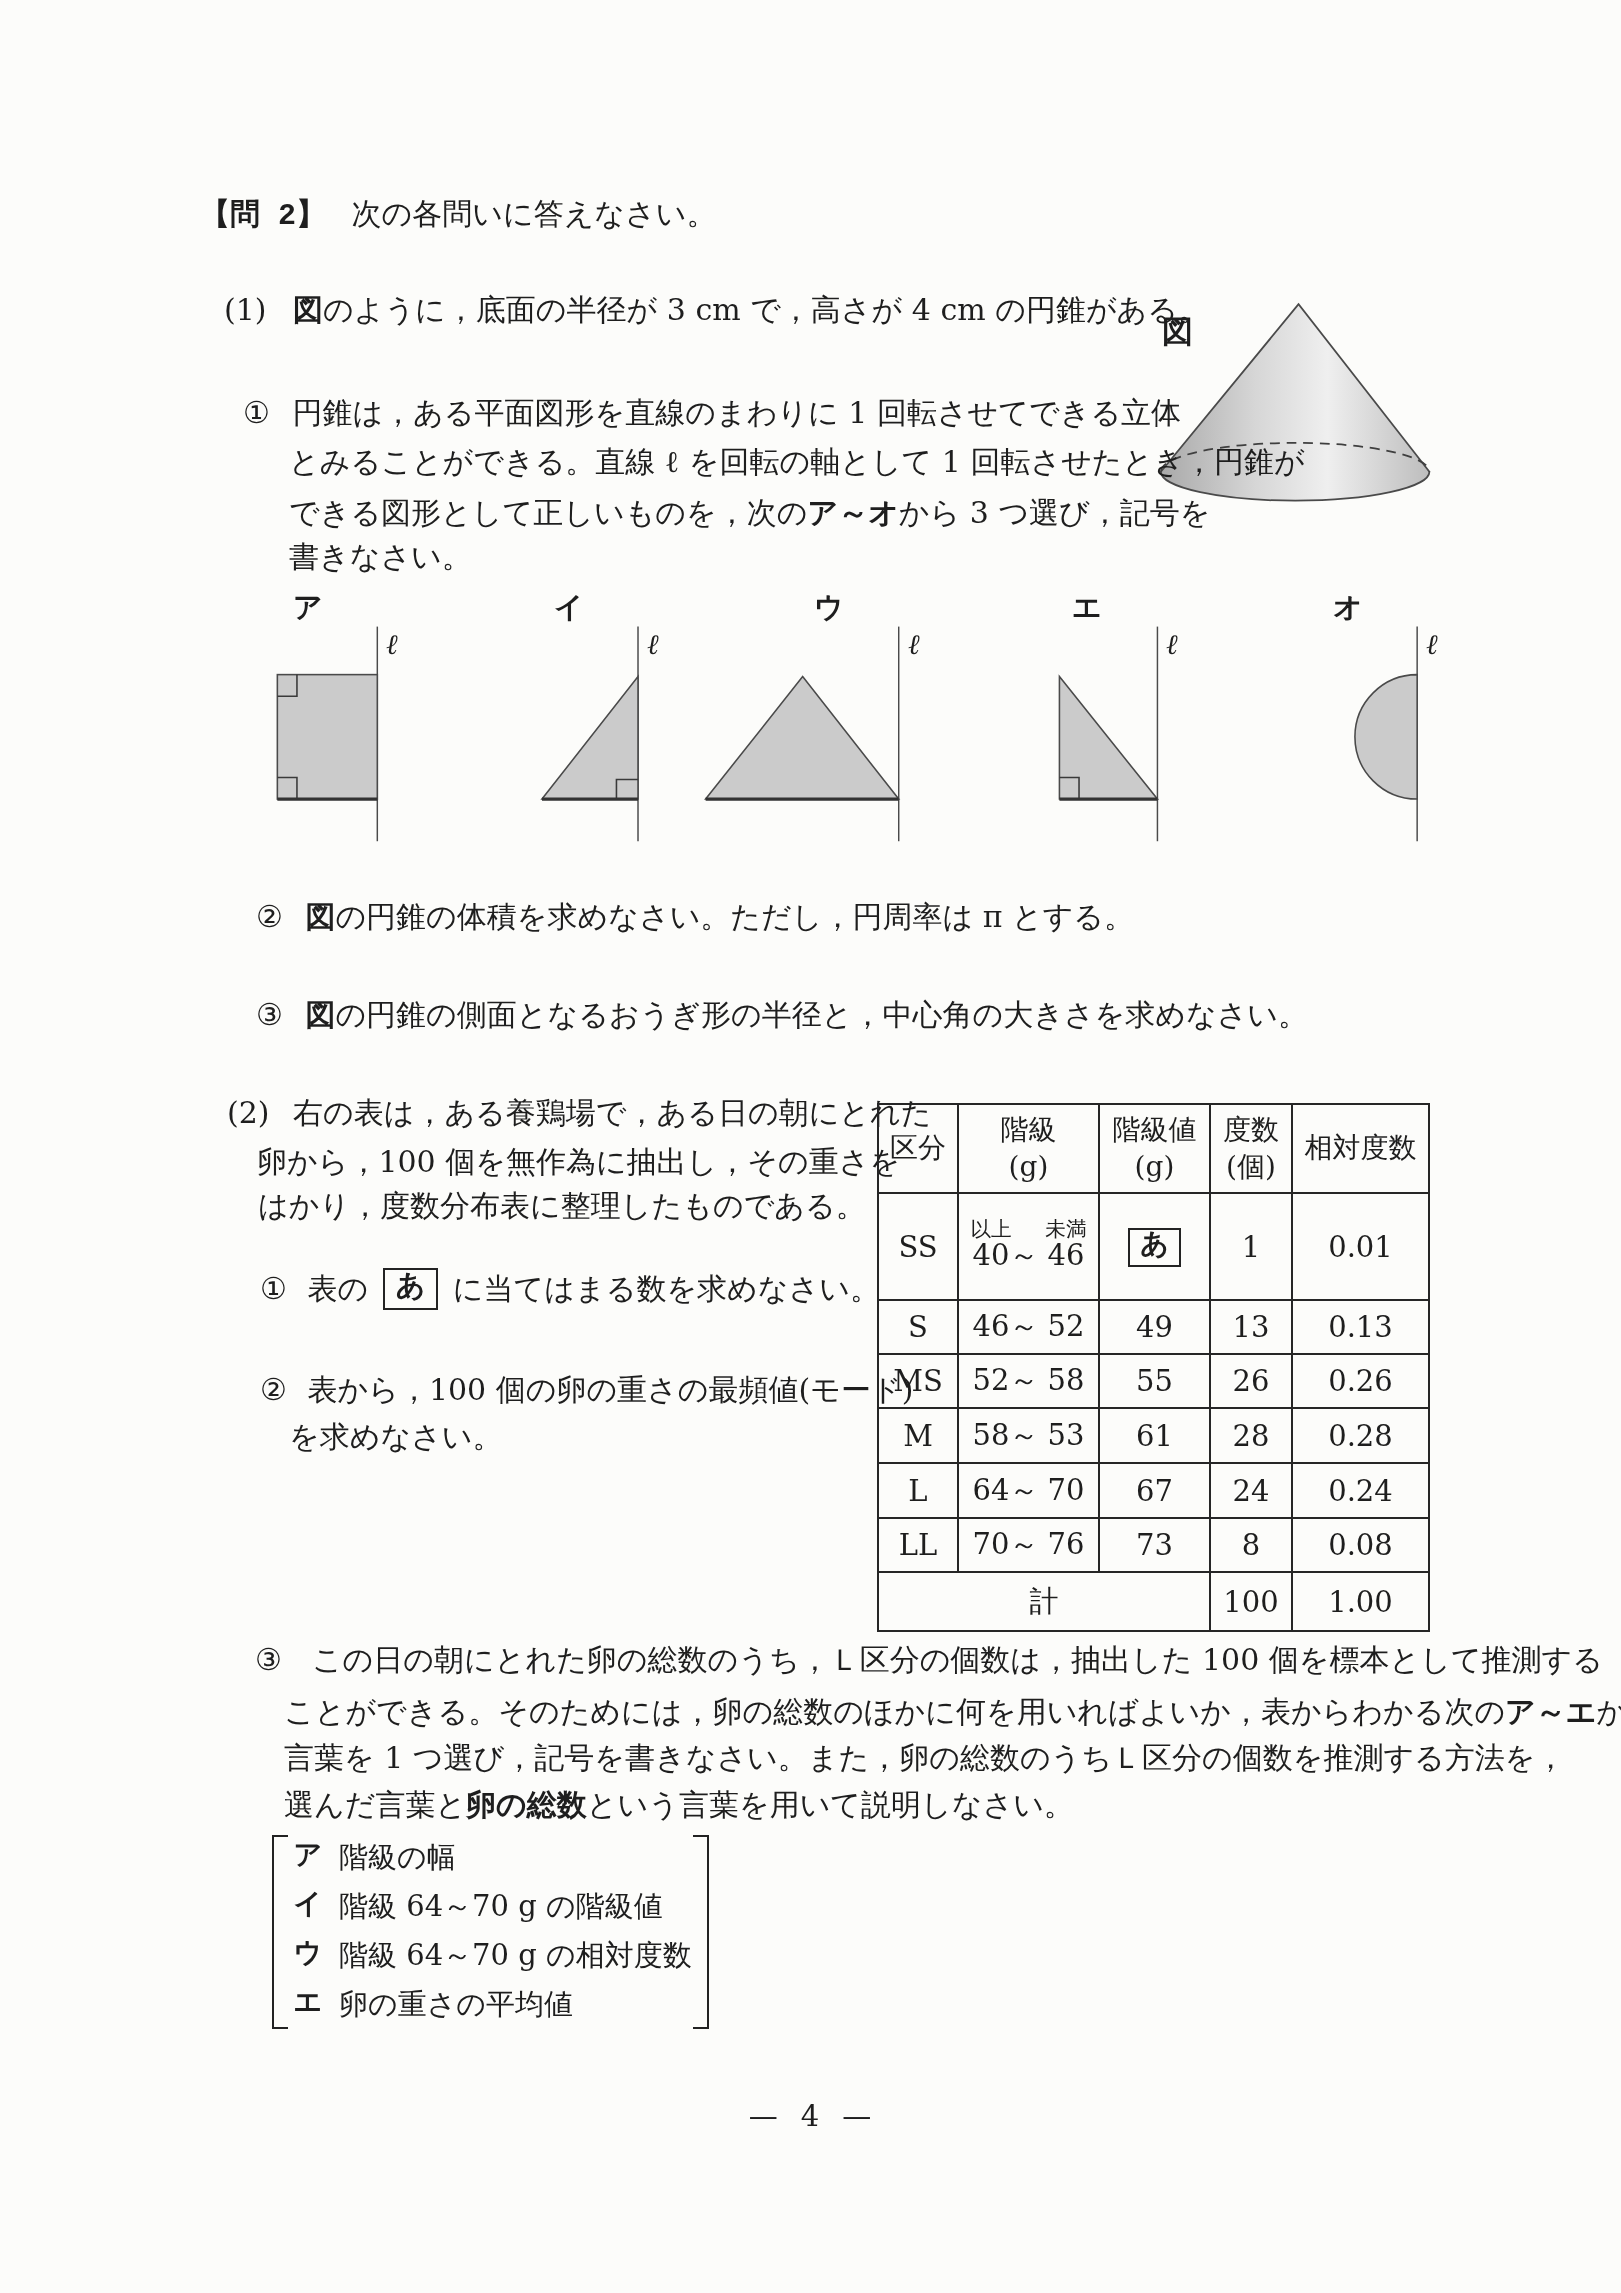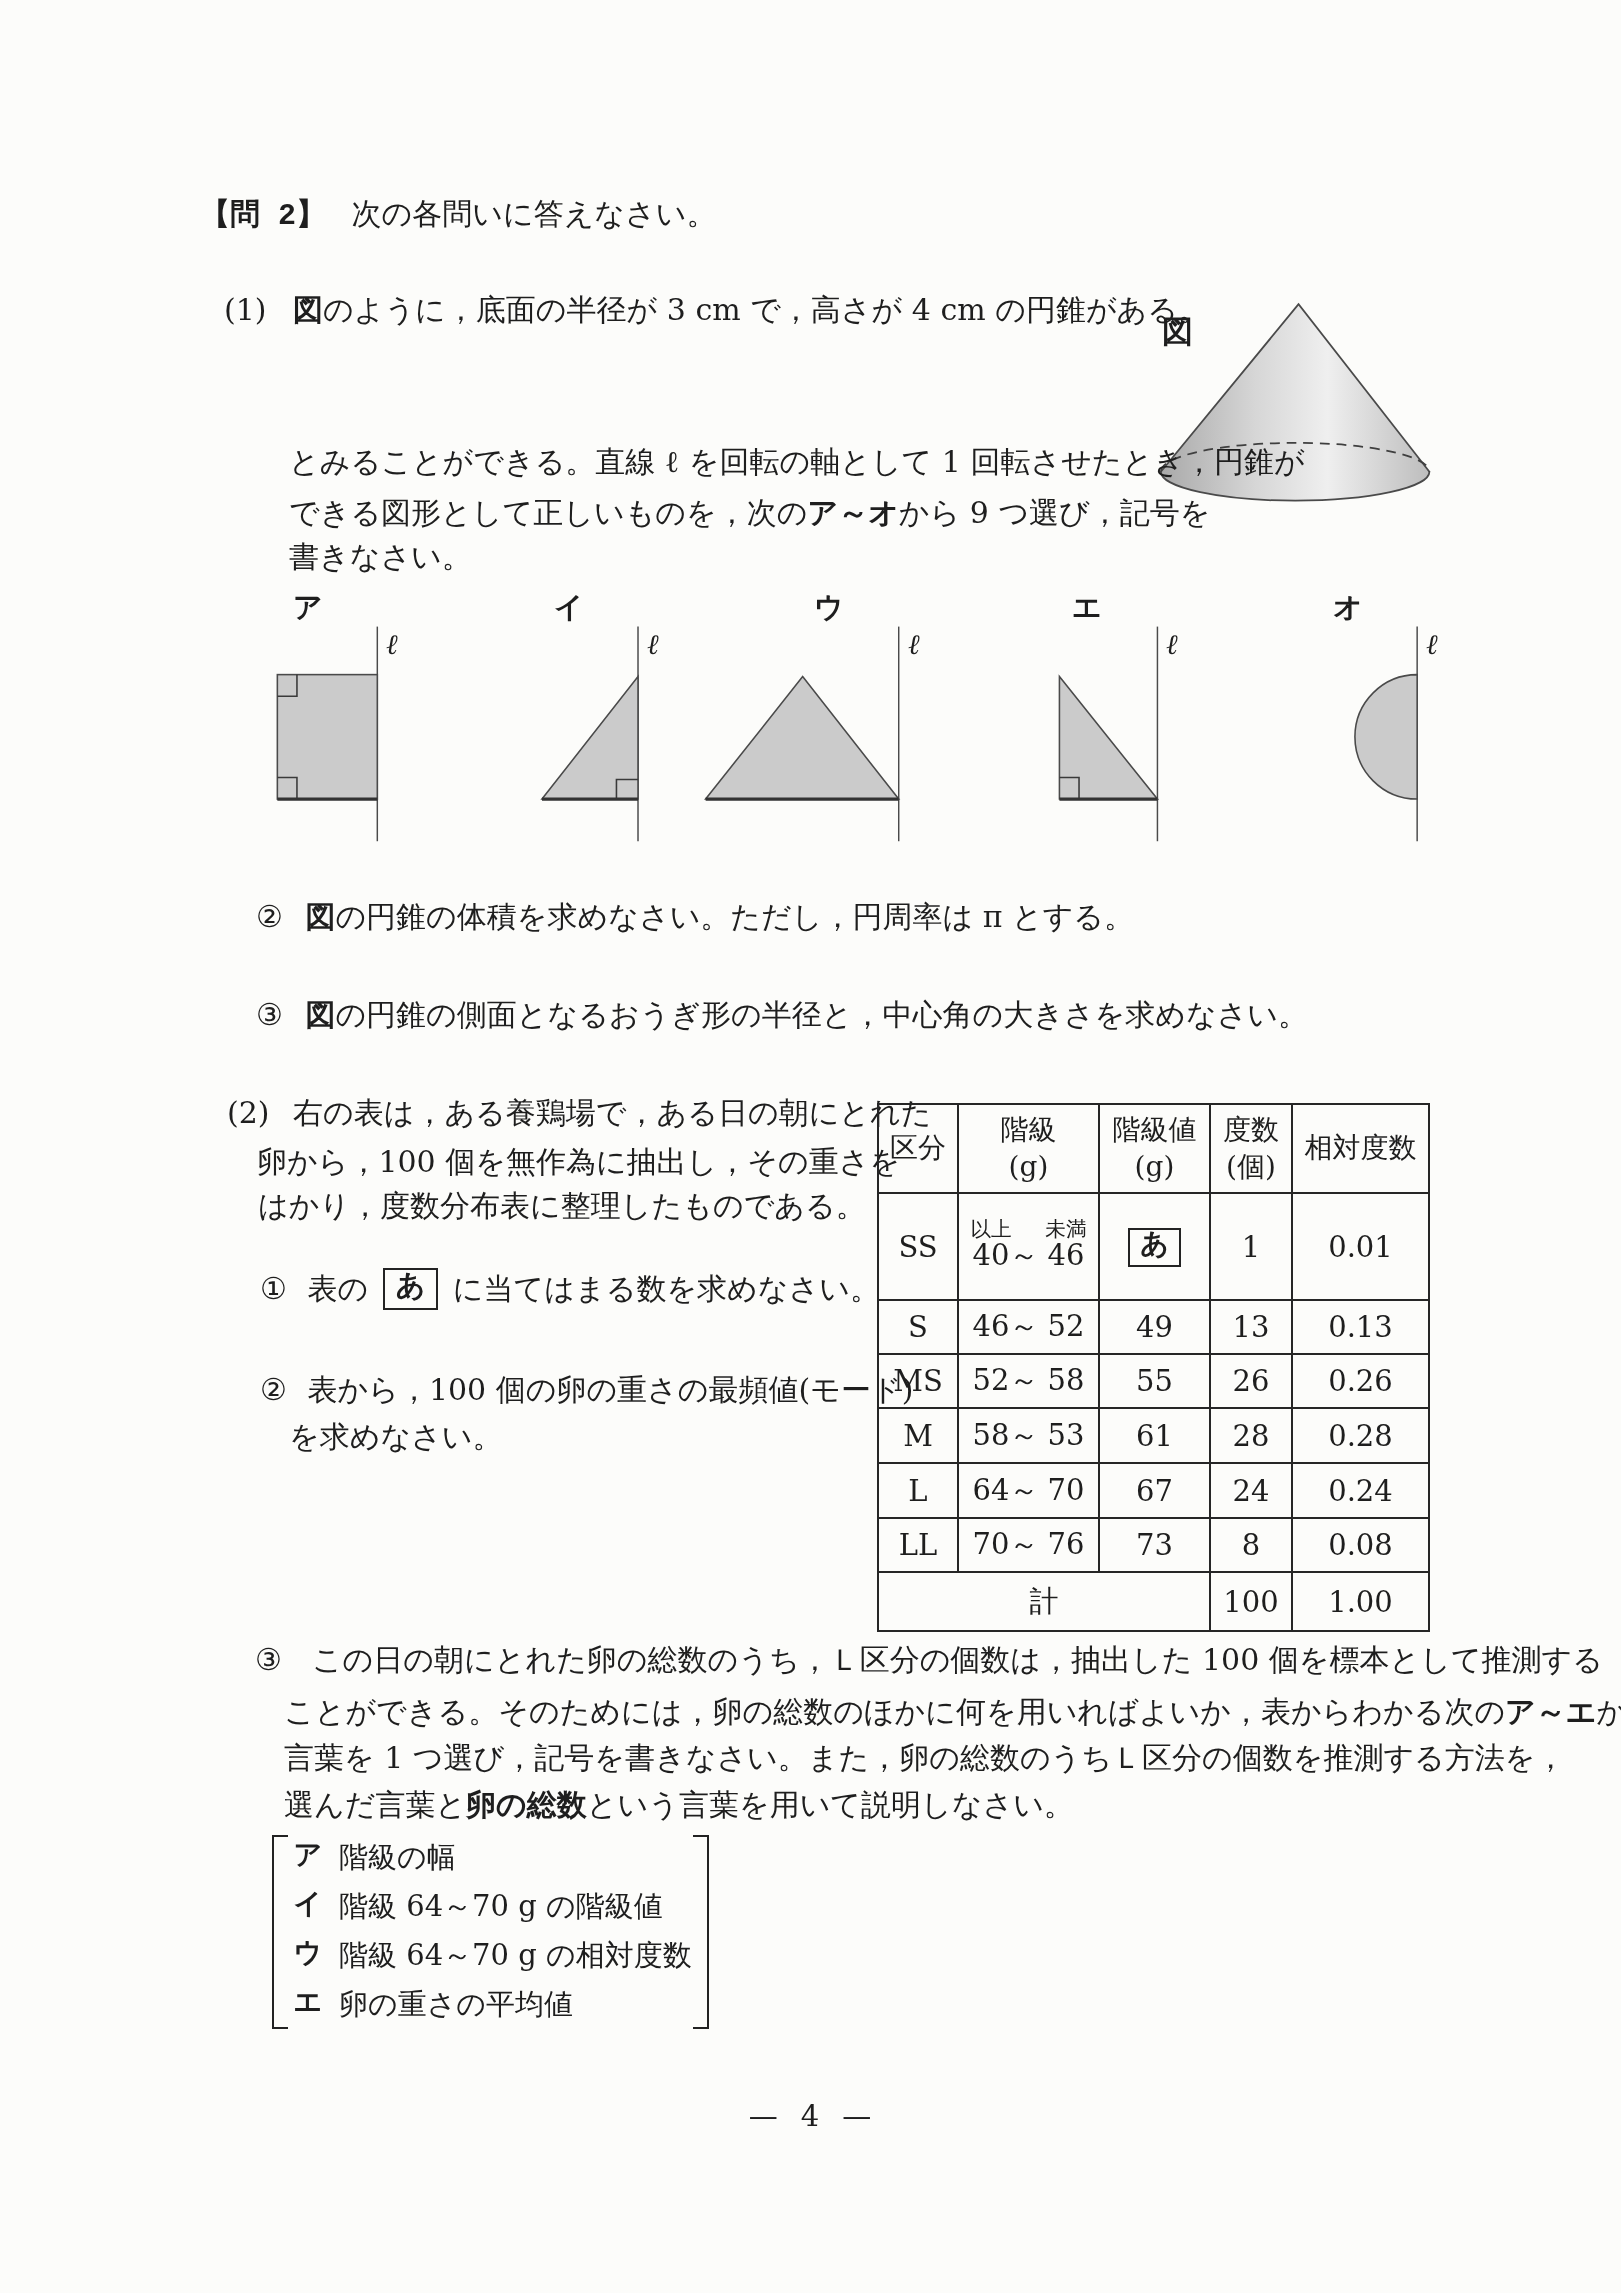--- a/index.html
+++ b/index.html
@@ -88,23 +88,26 @@
   <div class="t" style="left:200px;top:195px;">
     <span class="g">【問 2】</span><span style="margin-left:25.5px">次の各問いに答えなさい。</span>
   </div>
 
   <div class="t" style="left:224px;top:291px;">
     <span>(1)</span><span class="g" style="margin-left:26.5px">図</span><span>のように，底面の半径が 3 cm で，高さが 4 cm の円錐がある。</span>
   </div>
 
   <div class="t g" style="left:1162px;top:315px;font-size:31px;">図</div>
 
+  <div class="t" style="left:243px;top:394px;">
+    <span>①</span><span style="margin-left:22.5px">円錐は，ある平面図形を直線のまわりに 1 回転させてできる立体</span>
+  </div>
   <div class="t" style="left:289px;top:443px;">とみることができる。直線 ℓ を回転の軸として 1 回転させたとき，円錐が</div>
   <div class="t" style="left:289px;top:494px;">
-    <span>できる図形として正しいものを，次の</span><span class="g">ア～オ</span><span>から 9 つ選び，記号を</span>
+    <span>できる図形として正しいものを，次の</span><span class="g">ア～オ</span><span>から 3 つ選び，記号を</span>
   </div>
   <div class="t" style="left:289px;top:538px;">書きなさい。</div>
 
   <div class="t g" style="left:293px;top:592px;font-size:29px;">ア</div>
   <div class="t g" style="left:554px;top:592px;font-size:29px;">イ</div>
   <div class="t g" style="left:814px;top:592px;font-size:29px;">ウ</div>
   <div class="t g" style="left:1072px;top:592px;font-size:29px;">エ</div>
   <div class="t g" style="left:1333px;top:592px;font-size:29px;">オ</div>
 
   <div class="t it" style="left:386px;top:627px;font-size:28px;">ℓ</div>

